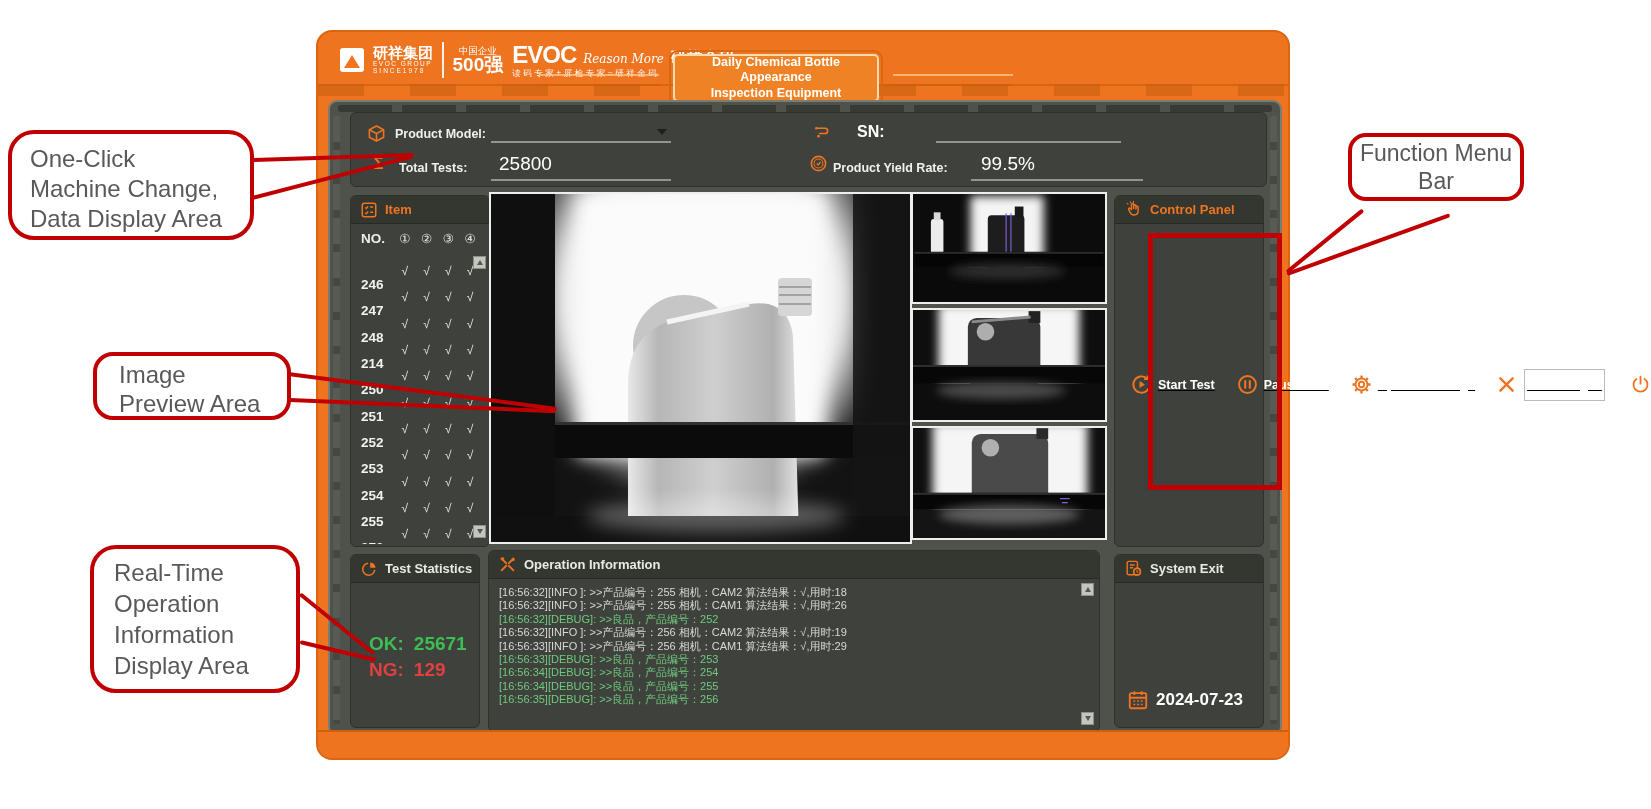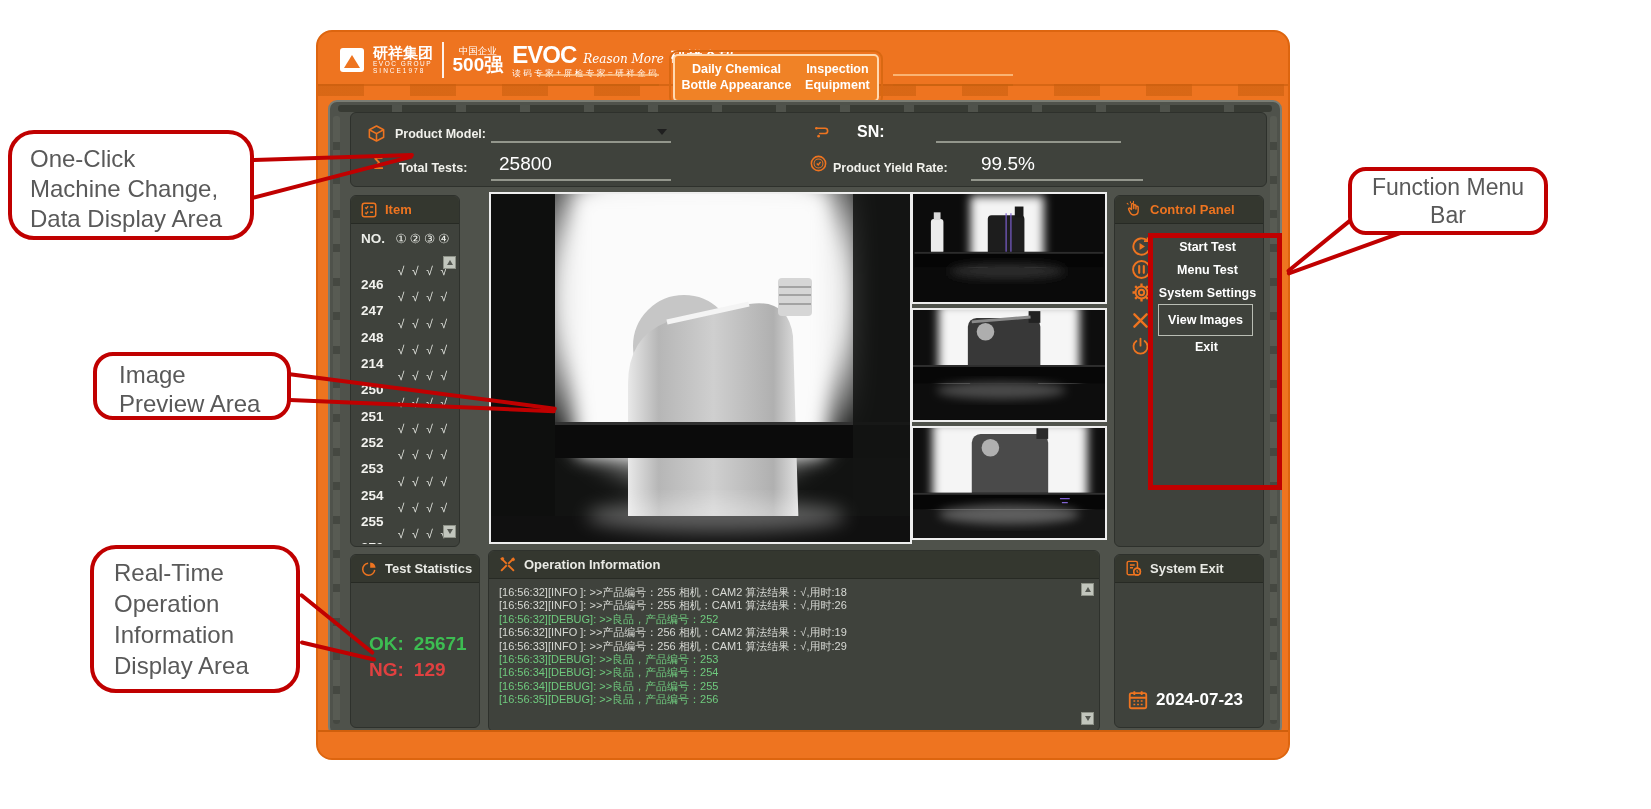--- a/index.html
+++ b/index.html
@@ -27,21 +27,21 @@
   .t500-big{font-size:19px;font-weight:bold;}
   .evoc-wrap{display:flex;flex-direction:column;line-height:1.05;}
   .evoc-row{display:flex;align-items:baseline;gap:7px;}
   .evoc-logo{font-size:24px;font-weight:900;letter-spacing:-1px;}
   .evoc-script{font-family:"DejaVu Serif",serif;font-style:italic;font-size:12px;}
   .jinma{font-size:16px;font-weight:bold;}
   .tagline{font-size:8.5px;letter-spacing:2.5px;margin-top:2px;}
   
   .title-plaque{position:absolute;left:355px;top:22px;width:206px;height:48px;
     background:#f08226;border:2px solid #ffd9b0;outline:2px solid #d96812;outline-offset:2px;border-radius:5px;
-    display:flex;flex-direction:row;align-items:center;justify-content:center;color:#fff;
+    display:flex;flex-direction:column;align-items:center;justify-content:center;color:#fff;
     font-size:12.5px;font-weight:bold;line-height:1.25;text-align:center;box-sizing:border-box;}
   .wing{position:absolute;top:50%;width:120px;height:8px;margin-top:-4px;
     border-top:2px solid #ffc98f;border-bottom:2px solid #c9620f;opacity:.75;}
   .wing.left{left:-136px;} .wing.right{right:-136px;}
 
   
   .inner-body{position:absolute;left:10px;top:68px;width:954px;height:636px;box-sizing:border-box;
     background:#4f524b;border:2px solid #7a7d74;border-radius:9px;}
   .rail-top{position:absolute;left:8px;right:8px;top:3px;height:7px;border-radius:3px;
     background:repeating-linear-gradient(90deg,#383b34 0 54px,#4f524b 54px 64px);}
@@ -62,21 +62,21 @@
   
   .data-panel{left:32px;top:80px;width:917px;height:75px;}
   .dp-abs{position:absolute;}
   .lbl{font-size:12.5px;font-weight:bold;color:#f1f1ec;white-space:nowrap;}
   .lbl-lg{font-size:16px;font-weight:bold;color:#fff;}
   .value-lg{font-size:19px;color:#fff;white-space:nowrap;}
   .ufield{border-bottom:2px solid #93968c;}
   .caret-down{width:0;height:0;border-left:5px solid transparent;border-right:5px solid transparent;border-top:6px solid #1f1f1f;}
 
   
-  .item-panel{left:32px;top:163px;width:110px;height:352px;}
+  .item-panel{left:32px;top:163px;width:140px;height:352px;}
   .item-cols{display:flex;align-items:center;padding:7px 8px 3px 10px;color:#eceee9;font-weight:bold;font-size:13.5px;}
   .item-cols .c0{width:33px;}
   .item-cols .cn{flex:1;text-align:center;font-size:12.5px;font-weight:normal;}
   .item-rows{position:absolute;left:0;right:0;top:62px;bottom:2px;overflow:hidden;}
   .item-row{display:flex;align-items:center;height:26.3px;padding:0 8px 0 10px;font-size:13.5px;color:#f2f2ee;}
   .item-no{width:33px;font-weight:600;margin-top:27px;}
   .item-ck{flex:1;text-align:center;font-size:12px;color:#e4e6e0;}
   .scroll-btn{position:absolute;width:13px;height:13px;background:#c2c6bd;border:1px solid #8d9187;
     display:flex;align-items:center;justify-content:center;box-sizing:border-box;}
   .tri-up{width:0;height:0;border-left:3.5px solid transparent;border-right:3.5px solid transparent;border-bottom:5px solid #555852;}
@@ -85,22 +85,22 @@
   
   .main-image{position:absolute;left:171px;top:160px;width:419px;height:348px;
     border:2px solid #eeeeee;box-sizing:content-box;background:#111;}
   .main-image svg{display:block;}
   .thumbs{position:absolute;left:593px;top:160px;width:196px;height:352px;}
   .thumb{position:absolute;left:0;width:196px;border:2px solid #eeeeee;box-sizing:border-box;background:#0d0d0d;overflow:hidden;}
   .thumb svg{display:block;width:100%;height:100%;}
 
   
   .control-panel{left:796px;top:163px;width:150px;height:352px;}
-  .ctrl-body{position:absolute;left:0;right:0;top:27px;bottom:6px;display:flex;flex-direction:column;
-    justify-content:flex-start;padding:12px 0 6px;}
+  .ctrl-body{position:absolute;left:0;right:0;top:27px;bottom:6px;display:flex;flex-direction:row;
+    justify-content:flex-start;padding:12px 0 6px;text-decoration:underline;}
   .ctrl-row{display:flex;align-items:center;padding-left:15px;gap:5px;cursor:pointer;}
   .ctrl-label{flex:1;text-align:center;font-size:12.5px;font-weight:bold;color:#fff;padding-right:6px;white-space:nowrap;}
   .ctrl-label.boxed{border:1px solid #b9bdb4;padding:8px 2px;margin-right:10px;margin-left:2px;}
 
   
   .stats-panel{left:32px;top:522px;width:130px;height:174px;}
   .stat-row{position:absolute;left:18px;display:flex;gap:10px;align-items:baseline;font-weight:bold;}
   .stat-lbl{font-size:19px;} .stat-val{font-size:19px;}
   .ok{color:#3dbd52;} .ng{color:#e04040;}
 
@@ -118,23 +118,23 @@
 
   
   .ann-box{position:absolute;background:#fff;border:4px solid #c00000;color:#595959;z-index:40;box-sizing:border-box;}
   .ann-line-txt{white-space:nowrap;}
   .ann-one{left:8px;top:130px;width:246px;height:110px;border-radius:26px;padding:10px 0 0 18px;
     font-size:24px;line-height:30px;}
   .ann-img{left:93px;top:352px;width:198px;height:68px;border-radius:20px;padding:4px 0 0 22px;
     font-size:24px;line-height:29px;}
   .ann-rt{left:90px;top:545px;width:210px;height:148px;border-radius:26px;padding:8px 0 0 20px;
     font-size:24px;line-height:31px;}
-  .ann-fn{left:1348px;top:133px;width:200px;height:68px;border-radius:18px;
+  .ann-fn{left:1348px;top:133px;width:176px;height:68px;border-radius:18px;
     display:flex;flex-direction:column;align-items:center;justify-content:center;
-    font-size:23px;line-height:28px;text-align:center;margin-top:34px;}
+    font-size:23px;line-height:28px;text-align:center;}
   .ann-seg{position:absolute;height:4px;background:#c00000;transform-origin:0 50%;z-index:30;border-radius:2px;}
   .ann-rect{position:absolute;left:1148px;top:233px;width:134px;height:257px;
     border:5px solid #c00000;box-sizing:border-box;z-index:30;}
 </style>
 </head>
 <body>
 
 <div class="page">
 
   <div class="ann-box ann-one">
@@ -476,21 +476,21 @@
             </span>
             <div class="ctrl-label">Start Test</div>
           </div>
           <div class="ctrl-row">
             <span class="icon">
               <svg viewBox="0 0 24 24" width="23" height="23" fill="none" stroke="#ee7420" stroke-width="2">
                 <circle cx="12" cy="12" r="8.8"></circle>
                 <path d="M9.6 8.5v7M14.4 8.5v7" stroke-linecap="round" stroke-width="2.2"></path>
               </svg>
             </span>
-            <div class="ctrl-label">Menu Test</div>
+            <div class="ctrl-label">Pause Test</div>
           </div>
           <div class="ctrl-row">
             <span class="icon">
               <svg viewBox="0 0 24 24" width="23" height="23" fill="none" stroke="#ee7420" stroke-width="2">
                 <circle cx="12" cy="12" r="2.8"></circle>
                 <circle cx="12" cy="12" r="6.2"></circle>
                 <path d="M12 2.6v3.1M12 18.3v3.1M2.6 12h3.1M18.3 12h3.1M5.4 5.4l2.2 2.2M16.4 16.4l2.2 2.2M18.6 5.4l-2.2 2.2M7.6 16.4l-2.2 2.2" stroke-width="2.4"></path>
               </svg>
             </span>
             <div class="ctrl-label">System Settings</div>

